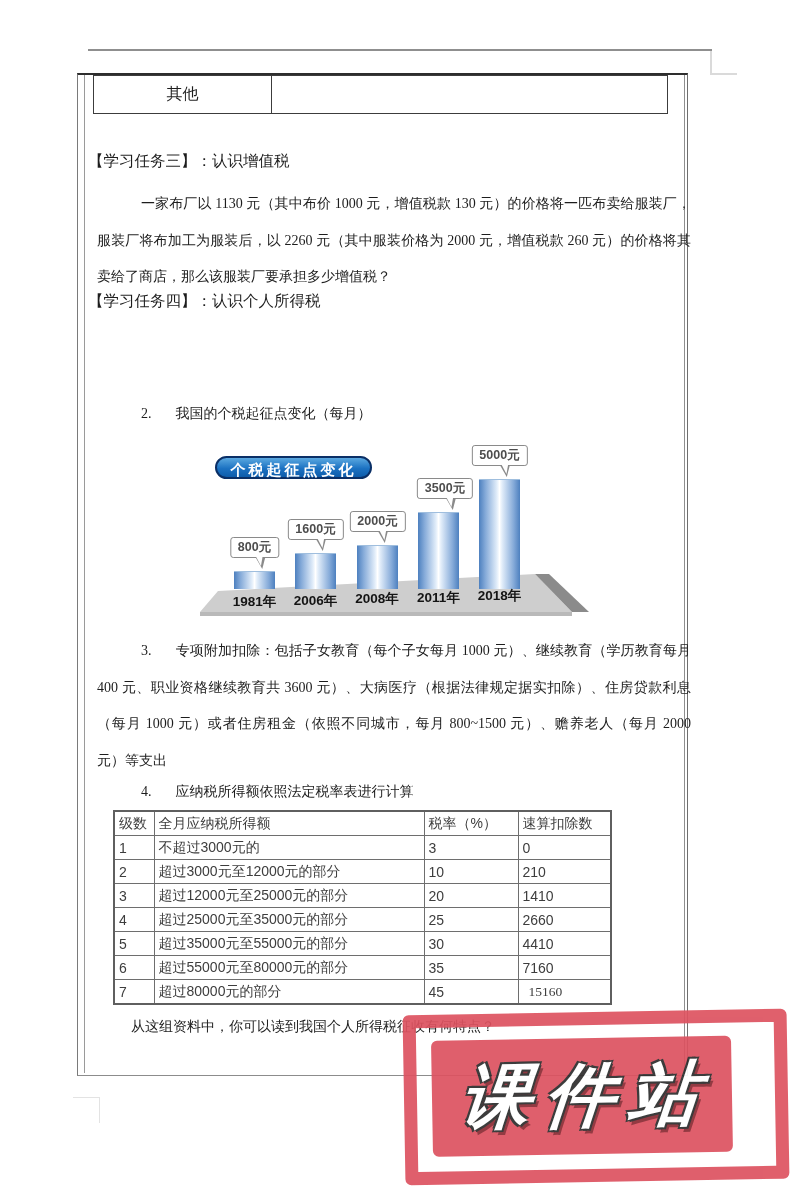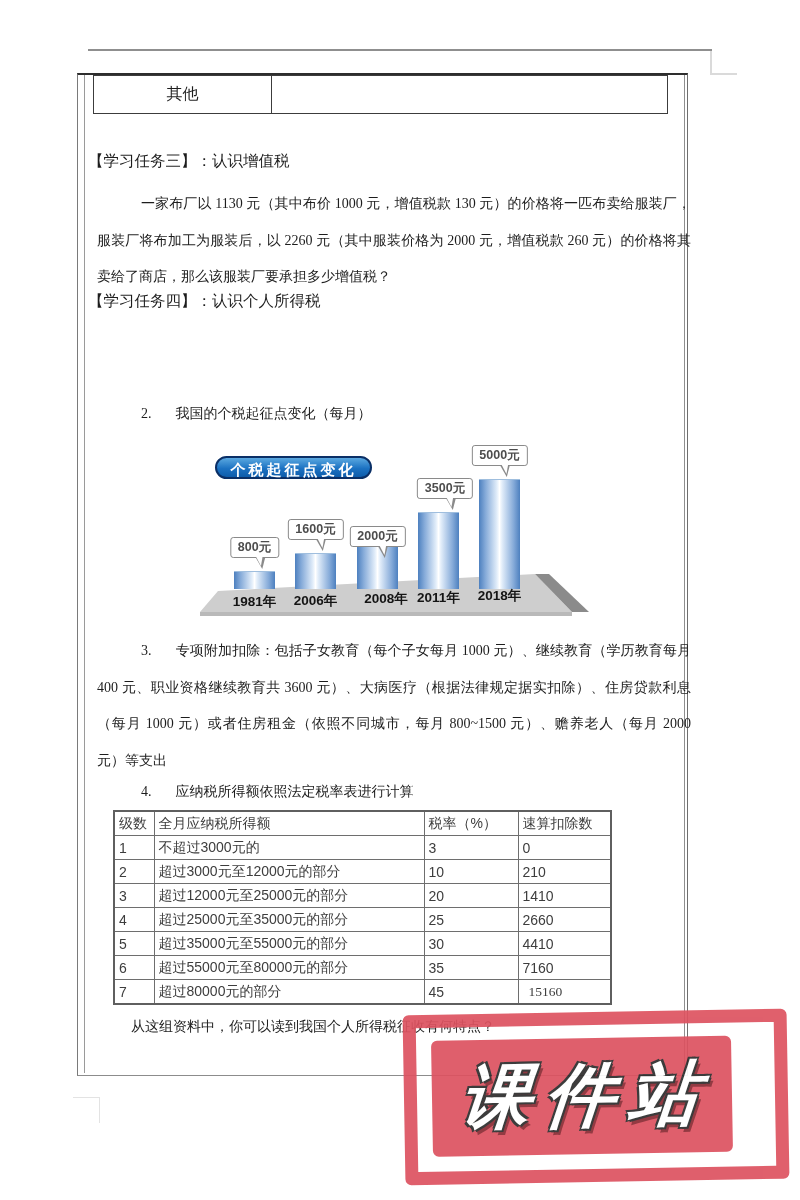--- a/index.html
+++ b/index.html
@@ -119,22 +119,22 @@
     <div class="platform-edge"></div>
     <div class="c-title">个税起征点变化</div>
 
   <div class="bar" style="left: 34px; bottom: 34px; height: 17px;"></div>
       <div class="ylab" style="left: 19.5px; top: 150px;">1981年</div>
       <div class="bubble" style="left: 54.5px; bottom: 65px; transform: translateX(-50%);">800元<span class="tail-g" style="left: 55%; bottom: -12px;"></span><span class="tail-w" style="left: 56%; bottom: -9px;"></span></div>
       <div class="bar" style="left: 95px; bottom: 34px; height: 35px;"></div>
       <div class="ylab" style="left: 80.5px; top: 148.5px;">2006年</div>
       <div class="bubble" style="left: 115.5px; bottom: 83px; transform: translateX(-50%);">1600元<span class="tail-g" style="left: 55%; bottom: -12px;"></span><span class="tail-w" style="left: 56%; bottom: -9px;"></span></div>
       <div class="bar" style="left: 157px; bottom: 34px; height: 43px;"></div>
-      <div class="ylab" style="left: 151px; top: 147px;">2008年</div>
-      <div class="bubble" style="left: 177.5px; bottom: 76px; transform: translateX(-50%);">2000元<span class="tail-g" style="left: 55%; bottom: -12px;"></span><span class="tail-w" style="left: 56%; bottom: -9px;"></span></div>
+      <div class="ylab" style="left: 142px; top: 147px;">2008年</div>
+      <div class="bubble" style="left: 177.5px; bottom: 91px; transform: translateX(-50%);">2000元<span class="tail-g" style="left: 55%; bottom: -12px;"></span><span class="tail-w" style="left: 56%; bottom: -9px;"></span></div>
       <div class="bar" style="left: 218px; bottom: 34px; height: 76px;"></div>
       <div class="ylab" style="left: 203.5px; top: 145.5px;">2011年</div>
       <div class="bubble" style="left: 245px; bottom: 124px; transform: translateX(-50%);">3500元<span class="tail-g" style="left: 55%; bottom: -12px;"></span><span class="tail-w" style="left: 56%; bottom: -9px;"></span></div>
       <div class="bar" style="left: 279px; bottom: 34px; height: 109px;"></div>
       <div class="ylab" style="left: 264.5px; top: 144px;">2018年</div>
       <div class="bubble" style="left: 299.5px; bottom: 157px; transform: translateX(-50%);">5000元<span class="tail-g" style="left: 55%; bottom: -12px;"></span><span class="tail-w" style="left: 56%; bottom: -9px;"></span></div>
     </div>
 
   <div class="abs para indent" style="top:633px;">
     <span class="num">3.</span><span>专项附加扣除：包括子女教育（每个子女每月 1000 元）、继续教育（学历教育每月 400 元、职业资格继续教育共 3600 元）、大病医疗（根据法律规定据实扣除）、住房贷款利息（每月 1000 元）或者住房租金（依照不同城市，每月 800~1500 元）、赡养老人（每月 2000 元）等支出</span>

